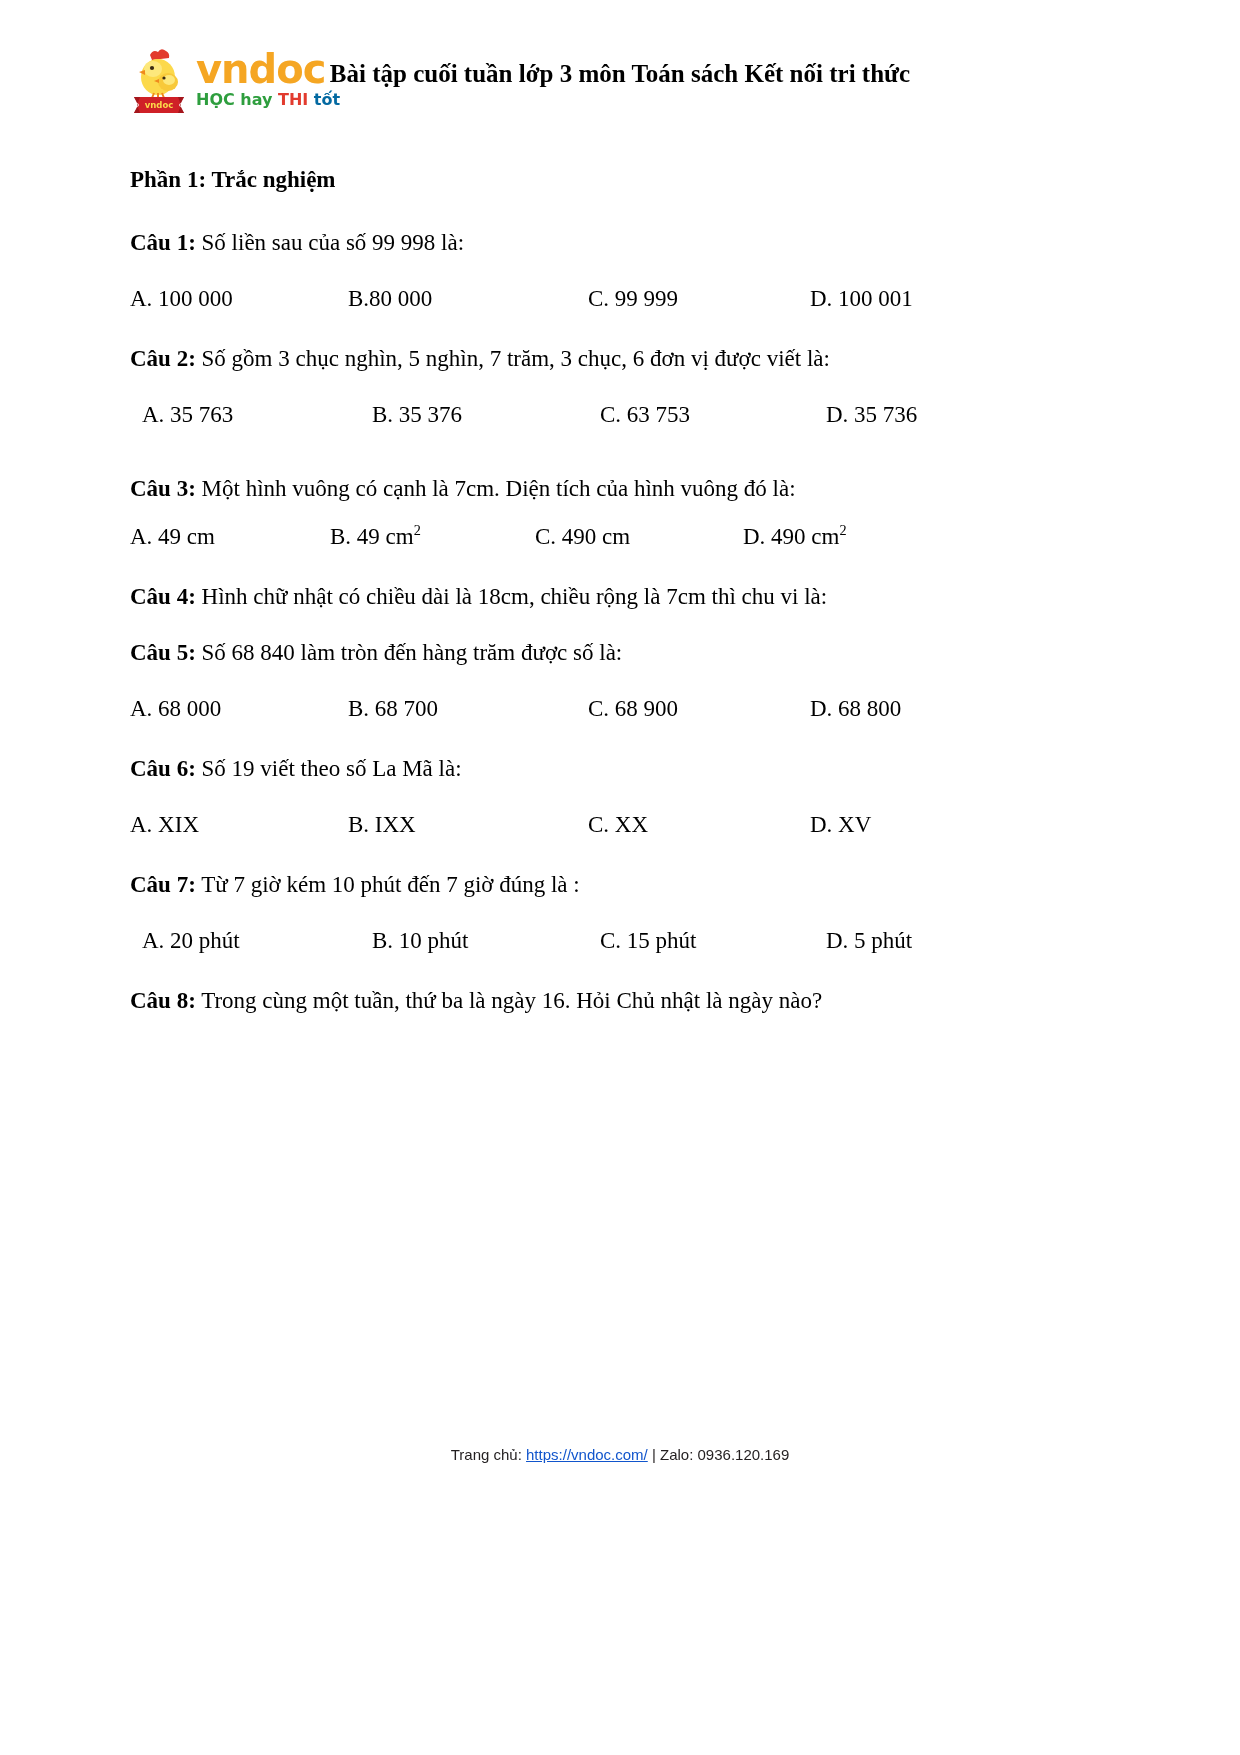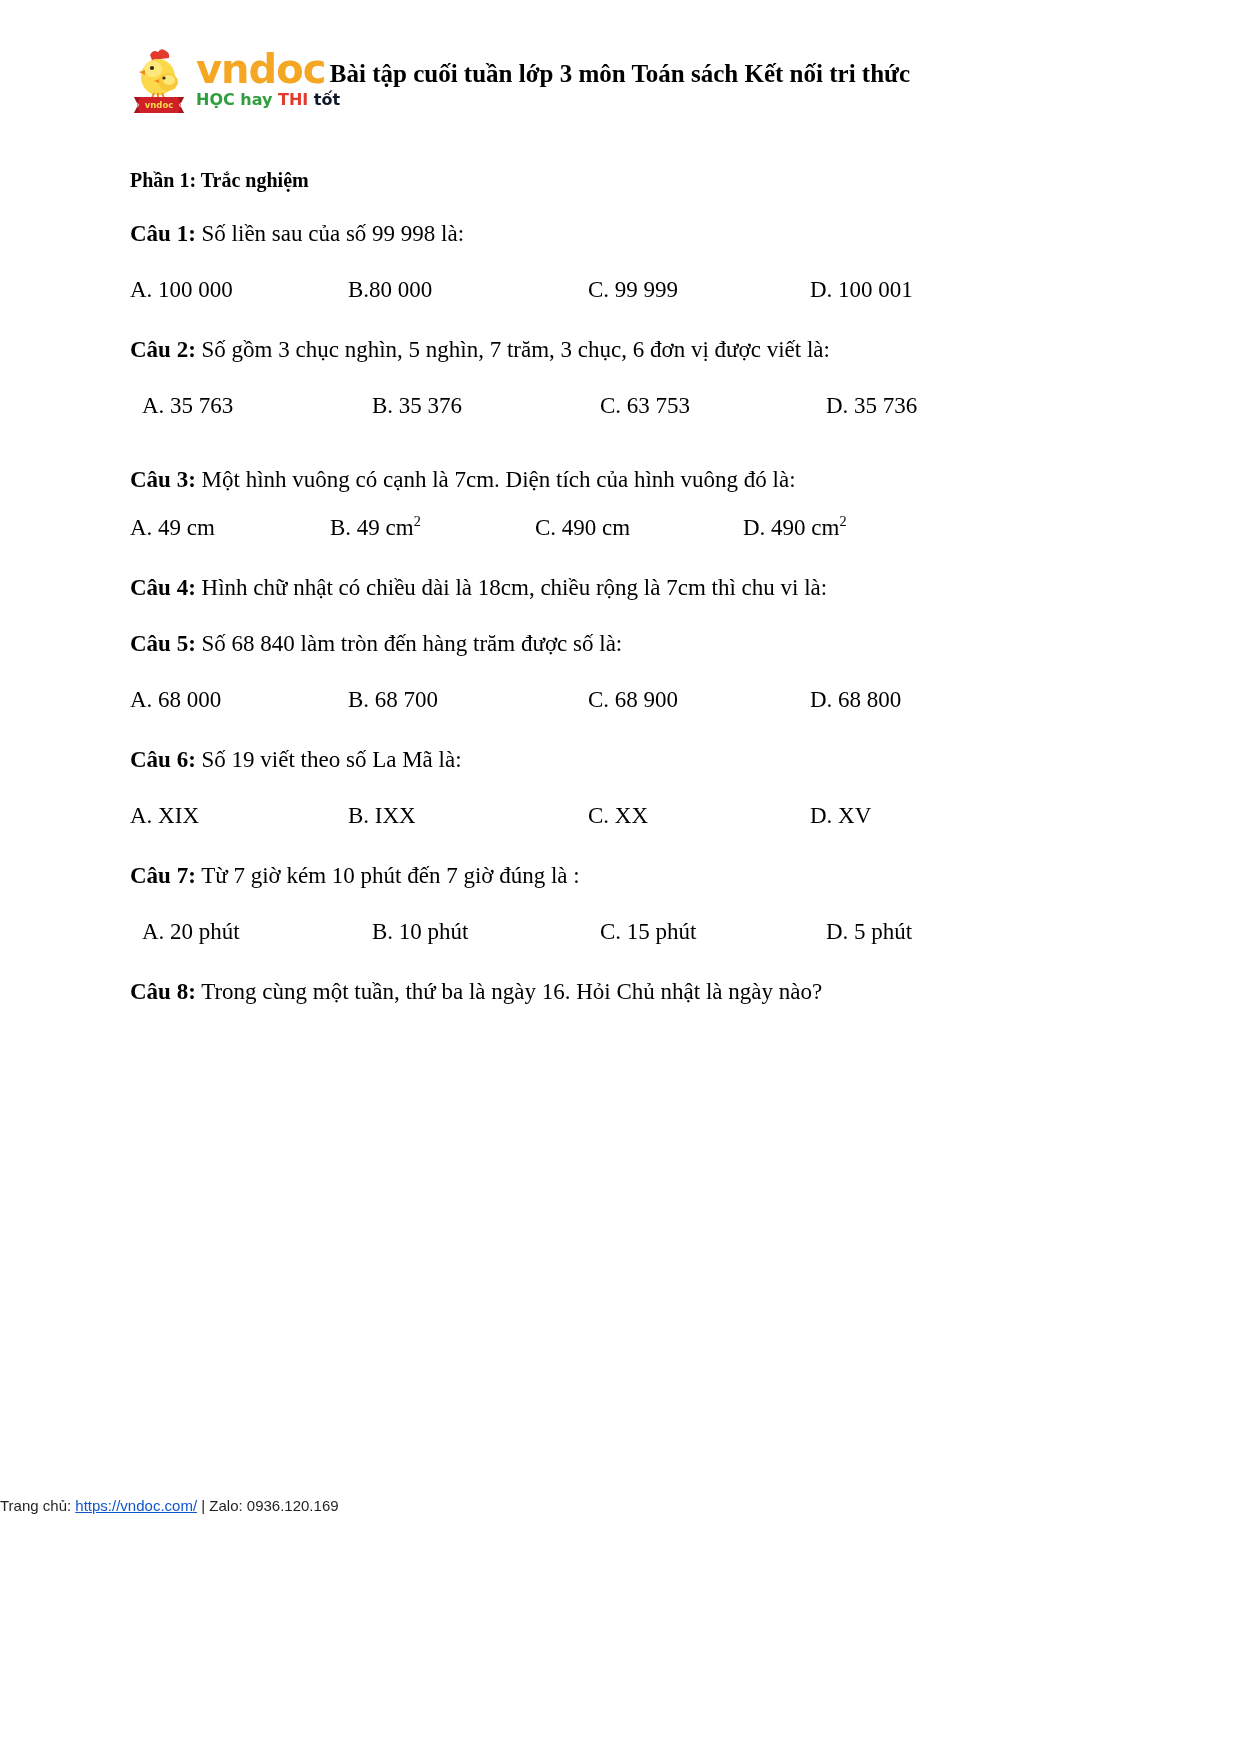--- a/index.html
+++ b/index.html
@@ -59,21 +59,21 @@
     font-weight: bold;
     font-size: 16px;
     line-height: 18px;
     margin-top: 2px;
     letter-spacing: 0px;
     white-space: nowrap;
   }
   .tag-hoc { color: #2e9e3e; }
   .tag-hay { color: #2e9e3e; }
   .tag-thi { color: #e23b2e; }
-  .tag-tot { color: #0f172a; }
+  .tag-tot { color: #0369a1; }
 
   
   .doc-title {
     text-align: center;
     font-size: 25px;
     font-weight: bold;
     margin: 0;
     padding-top: 57px;
     line-height: 34px;
   }
@@ -84,23 +84,23 @@
     margin: 0;
     padding-top: 22px;
     line-height: 34px;
   }
 
   
   .content {
     padding-top: 74px;
   }
   .section-heading {
-    font-size: 20px;
-    font-weight: bold;
-    margin: 0 0 24px 0;
+    font-size: 23px;
+    font-weight: bold;
+    margin: 0 0 33px 0;
     line-height: 30px;
   }
   .question {
     font-size: 23px;
     line-height: 30px;
     margin: 0 0 26px 0;
   }
   .question .q-label {
     font-weight: bold;
   }
@@ -133,21 +133,22 @@
     font-size: 0.62em;
     vertical-align: super;
     line-height: 0;
   }
 
   
   .footer {
     position: absolute;
     left: 0;
     right: 0;
-    top: 1497px;
+    top: 1446px;
+    text-align: center;
     font-family: "Liberation Sans", sans-serif;
     font-size: 15px;
     color: #231f20;
   }
   .footer a {
     color: #1155cc;
     text-decoration: underline;
   }
 </style>
 </head>

